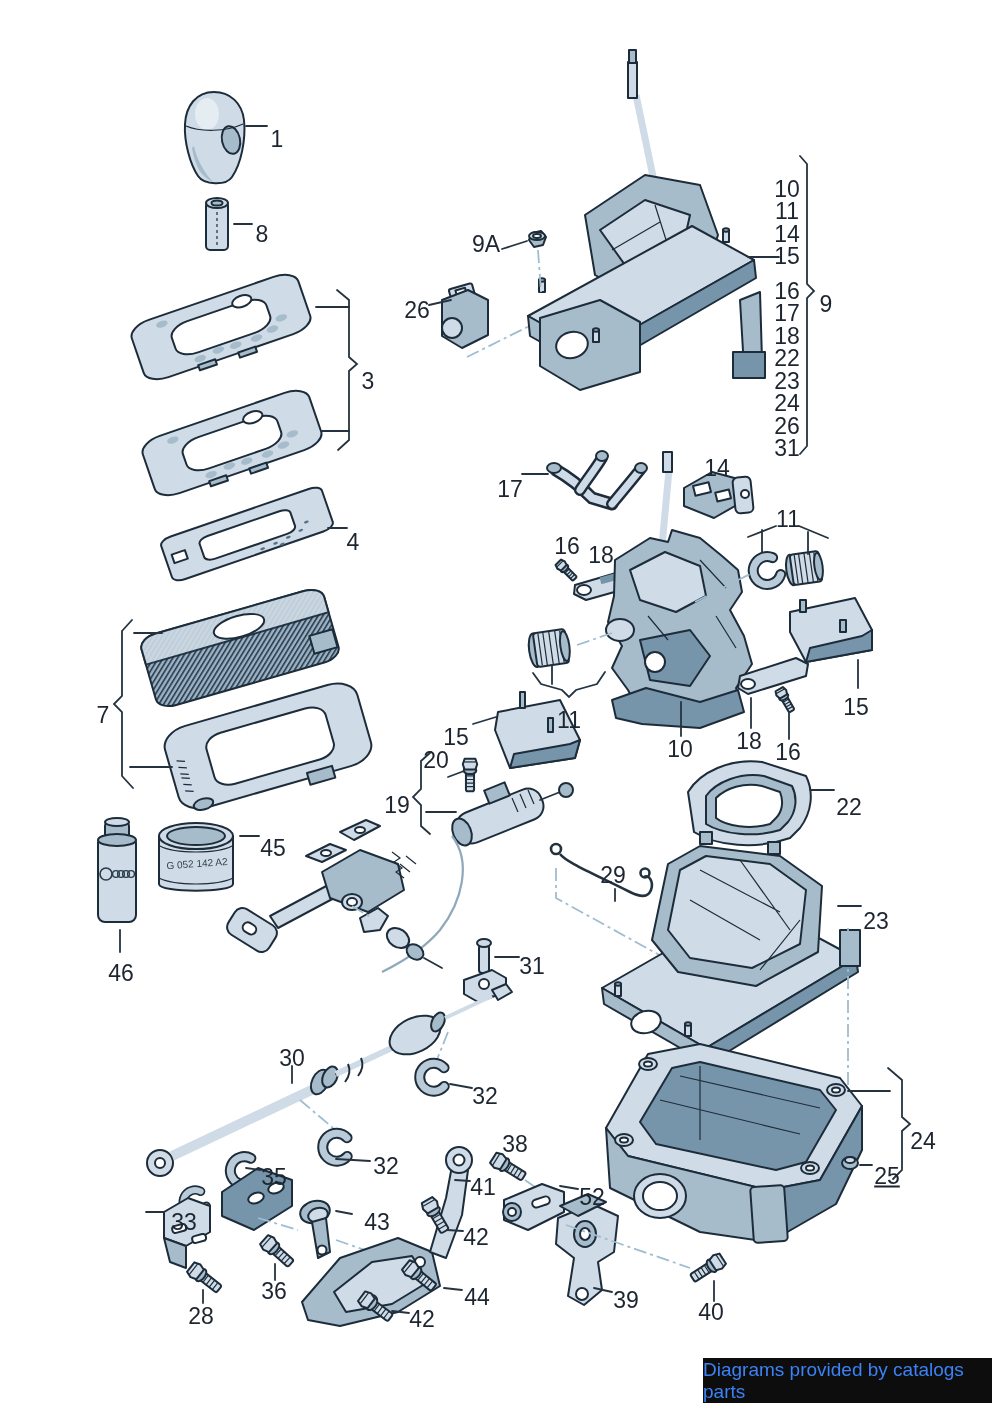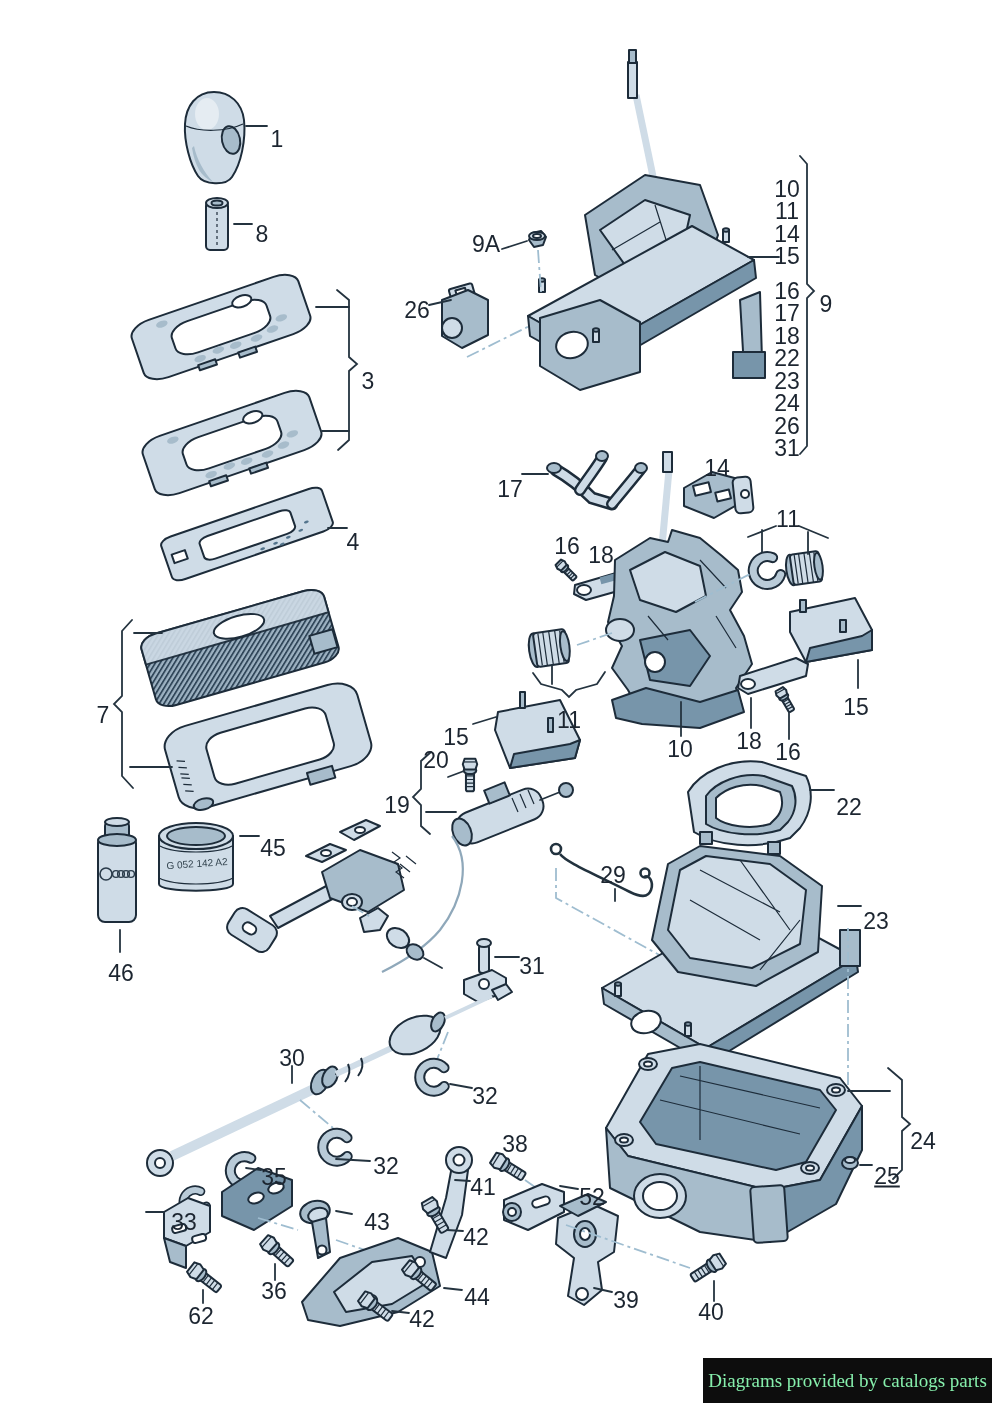--- a/index.html
+++ b/index.html
@@ -6,21 +6,21 @@
   .stage{position:relative;width:992px;height:1403px;background:#ffffff;overflow:hidden;
          font-family:"Liberation Sans", sans-serif;}
   .stage svg{position:absolute;left:0;top:0;}
   #callout-layer{position:absolute;left:0;top:0;width:100%;height:100%;pointer-events:none;}
   .callout{position:absolute;transform:translate(-50%,-50%);font-size:23px;color:#1c2530;
            white-space:nowrap;line-height:1;}
   .tub-code{position:absolute;left:162px;top:858px;width:70px;text-align:center;
             font-size:10px;color:#33444f;transform:rotate(-4deg);}
   .footer-bar{position:absolute;left:703px;top:1358px;width:289px;height:45px;background:#0d0d0d;
               display:flex;align-items:center;justify-content:center;}
-  .footer-bar span{color:#86efac;font-size:19px;font-family:Liberation Serif, serif;}
+  .footer-bar span{color:#3b82f6;font-size:19px;}
 </style>
 </head>
 <body>
 
 <div class="stage">
 
 <svg width="992" height="1403" viewBox="0 0 992 1403">
   <style>
     .f1{fill:#cfdce7}.f2{fill:#a7bccb}.f3{fill:#7795aa}.f4{fill:#53748c}.w{fill:#ffffff}
     .o{stroke:#1d2c3a;stroke-width:2;stroke-linejoin:round;stroke-linecap:round;vector-effect:non-scaling-stroke}
@@ -559,21 +559,21 @@
       <span class="callout" style="left: 876px; top: 921px;">23</span>
       <span class="callout" style="left: 273px; top: 848px;">45</span>
       <span class="callout" style="left: 121px; top: 973px;">46</span>
       <span class="callout" style="left: 532px; top: 966px;">31</span>
       <span class="callout" style="left: 292px; top: 1058px;">30</span>
       <span class="callout" style="left: 485px; top: 1096px;">32</span>
       <span class="callout" style="left: 386px; top: 1166px;">32</span>
       <span class="callout" style="left: 923px; top: 1141px;">24</span>
       <span class="callout" style="left: 887px; top: 1176px; text-decoration: underline;">25</span>
       <span class="callout" style="left: 148px; top: 1222px; margin-left: 36px;">33</span>
-      <span class="callout" style="left: 201px; top: 1316px;">62</span>
+      <span class="callout" style="left: 201px; top: 1316px;">28</span>
       <span class="callout" style="left: 274px; top: 1177px;">35</span>
       <span class="callout" style="left: 274px; top: 1291px;">36</span>
       <span class="callout" style="left: 377px; top: 1222px;">43</span>
       <span class="callout" style="left: 483px; top: 1187px;">41</span>
       <span class="callout" style="left: 476px; top: 1237px;">42</span>
       <span class="callout" style="left: 477px; top: 1297px;">44</span>
       <span class="callout" style="left: 422px; top: 1319px;">42</span>
       <span class="callout" style="left: 592px; top: 1197px;">52</span>
       <span class="callout" style="left: 515px; top: 1144px;">38</span>
       <span class="callout" style="left: 626px; top: 1300px;">39</span>

